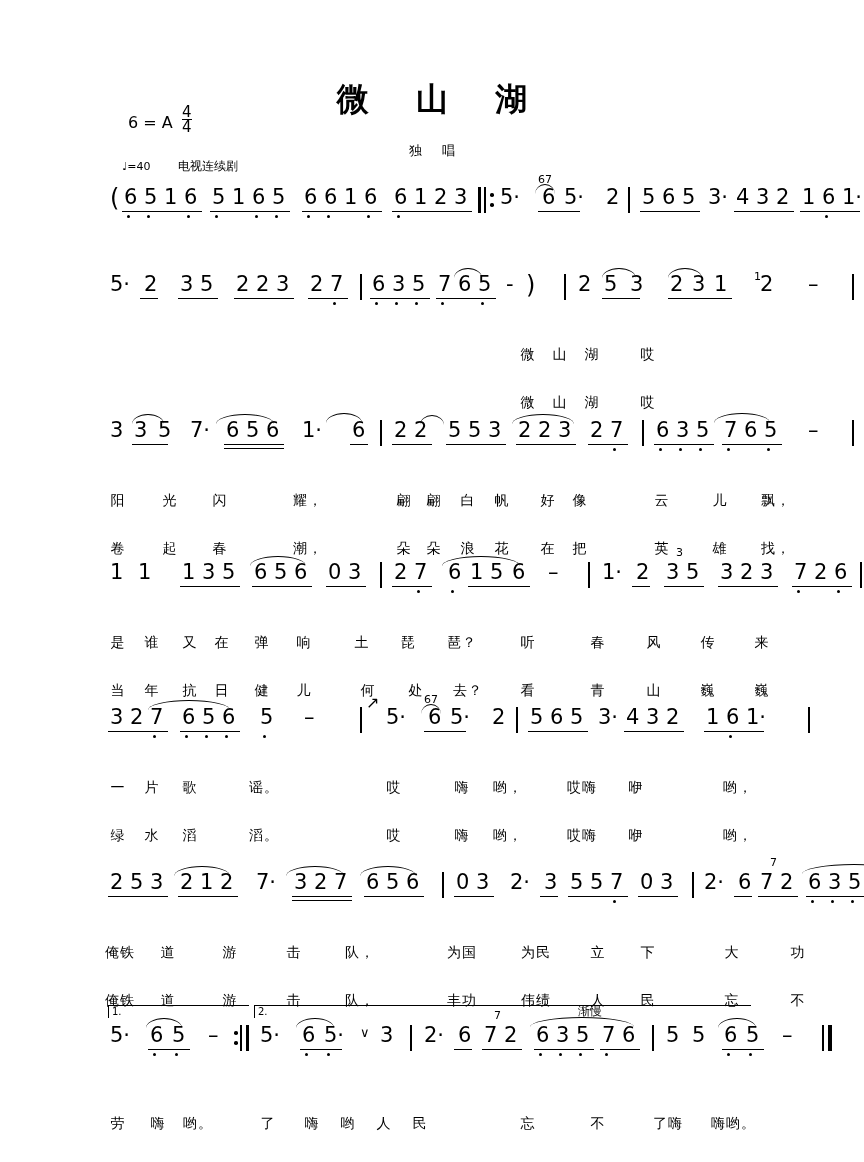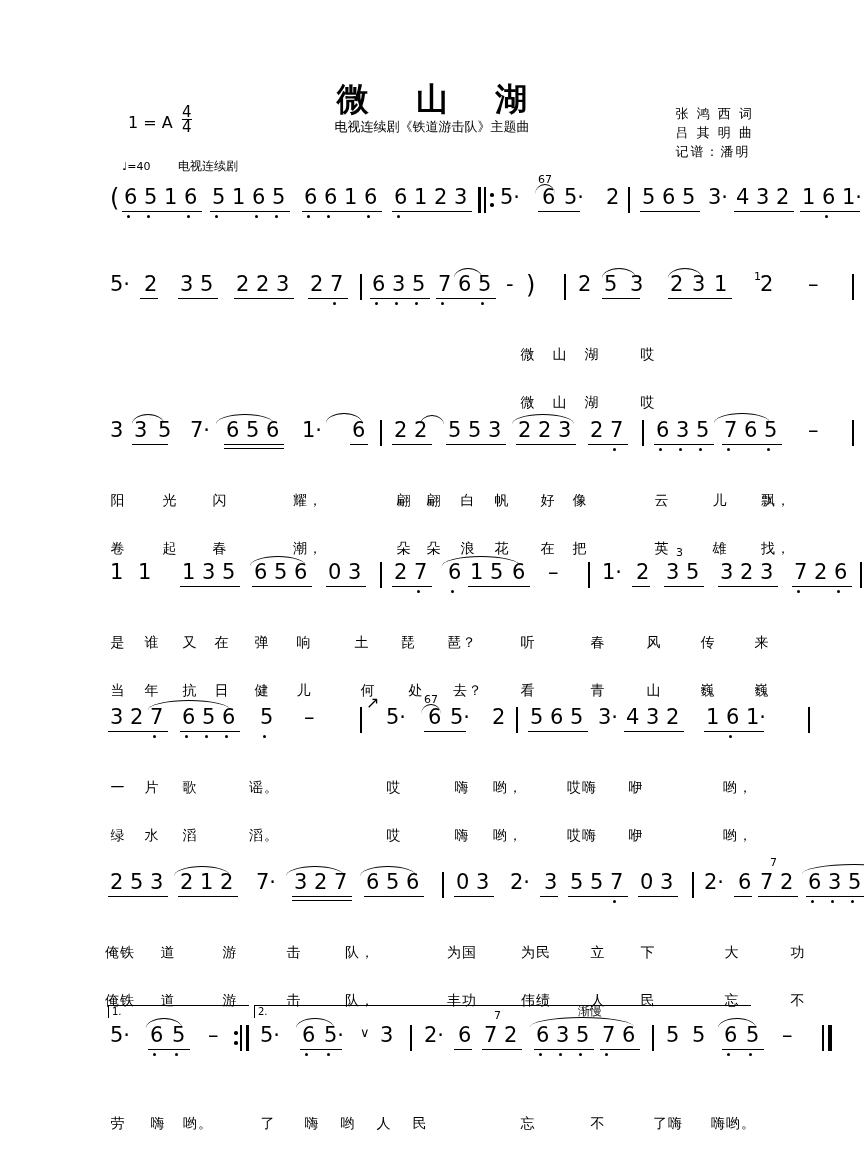--- a/index.html
+++ b/index.html
@@ -192,29 +192,24 @@
     font-size: 24px;
     font-family: "DejaVu Sans", sans-serif;
   }
 </style>
 </head>
 <body>
 
 <div class="sheet">
 
   <div class="title">微 山 湖</div>
-  <div class="subtitle">电视连续剧《铁道游击队》主题曲</div>
-
-  <div class="credits">
-    <div>张 鸿 西 词</div>
-    <div>吕 其 明 曲</div>
-    <div>记谱：潘明</div>
-  </div>
-
-  <div class="keysig">1 = A</div>
+  <div class="subtitle2">独 唱</div>
+
+
+  <div class="keysig">6 = A</div>
   <div class="timesig">
     <span class="num">4</span>
     <span class="den">4</span>
   </div>
   <div class="tempo">♩=40</div>
   <div class="style-note">电视连续剧</div>
 
   <div class="system" id="sys1" style="top:185px;">
     <div class="notes-row">
       <span class="paren" style="left:2px; top:-1px;">(</span>

